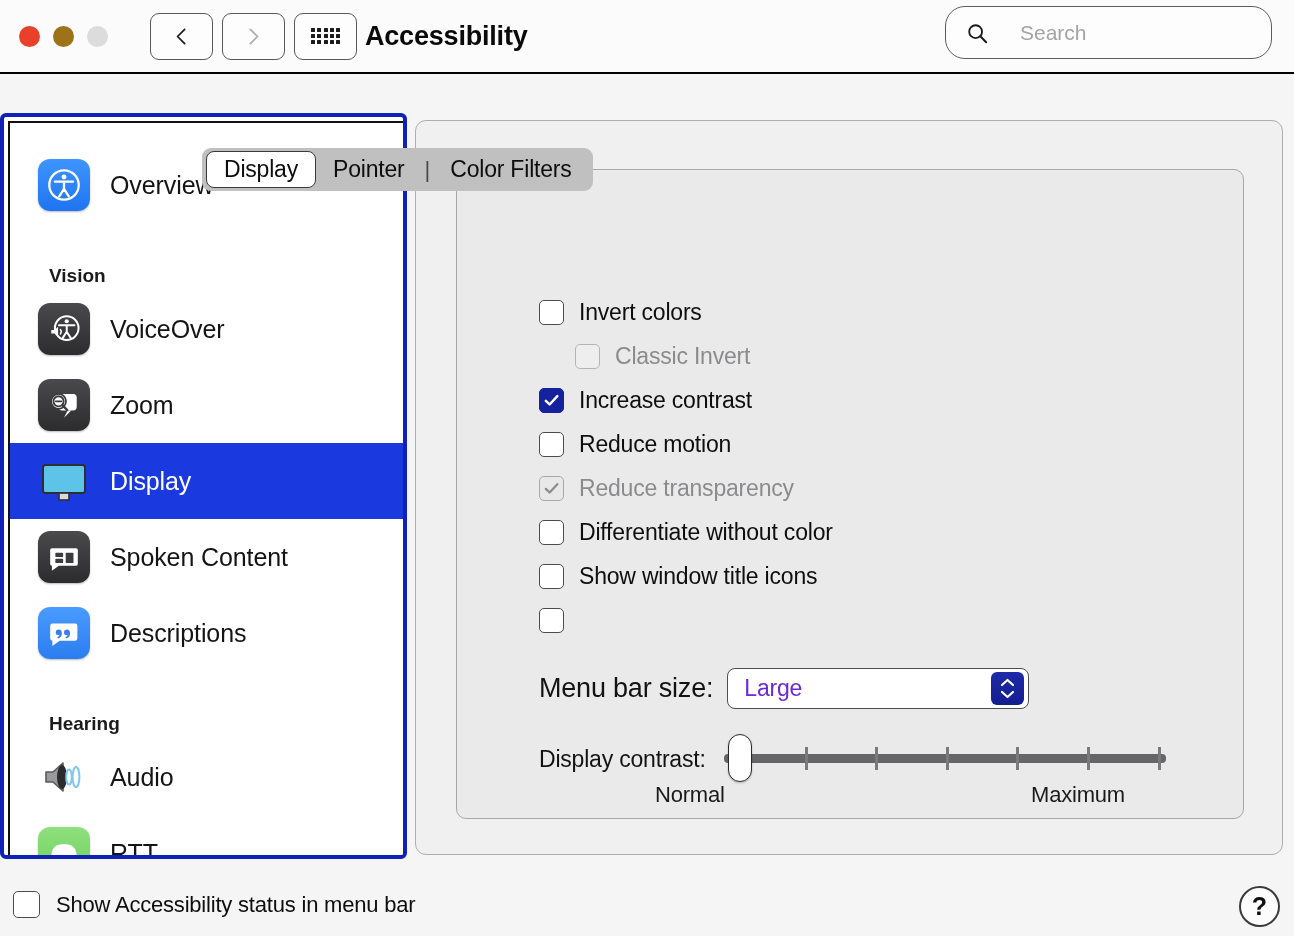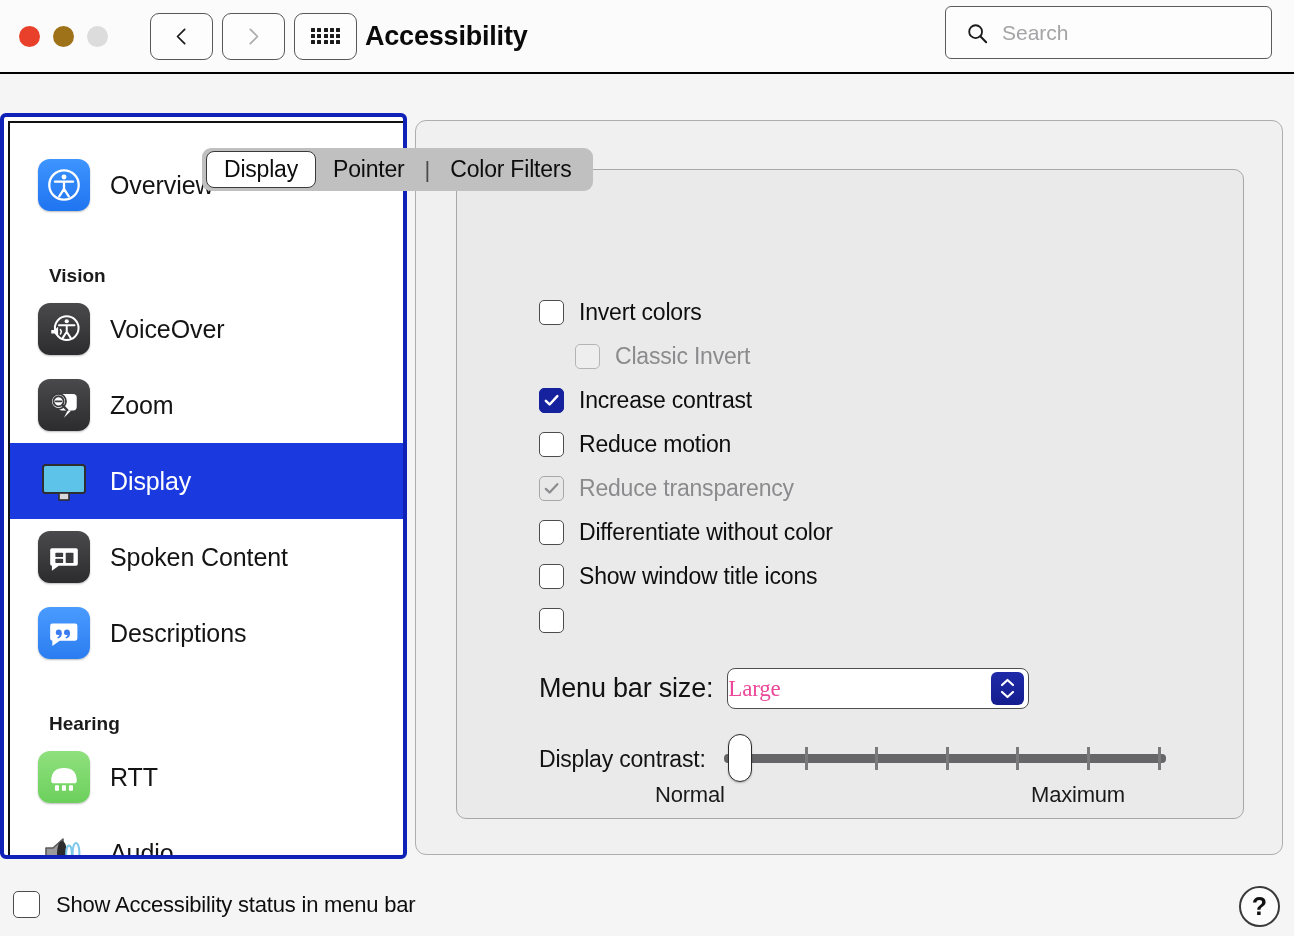--- a/index.html
+++ b/index.html
@@ -42,23 +42,23 @@
   .win-title {
     margin-left: 8px;
     font-size: 27px; font-weight: 700; color: #0a0a0a;
     letter-spacing: -0.2px;
   }
 
   .search-wrap {
     position: absolute; right: 22px; top: 6px;
     width: 327px; height: 53px;
     border: 1.6px solid #5c5c5e;
-    border-radius: 6px;
+    border-radius: 20px;
     background: #fdfdfd;
-    display: flex; align-items: center;
+    display: flex; align-items: center; gap: 18px;
   }
   .search-ico { margin-left: 20px; width: 22px; height: 22px; flex: none; }
   .search-input {
     flex: 1; border: none; outline: none; background: transparent;
     font-family: inherit; font-size: 21px; color: #1a1a1a;
     margin-left: 14px; margin-right: 14px;
   }
   .search-input::placeholder { color: #a4a4a6; }
 
   
@@ -172,21 +172,21 @@
   .popup-label { font-size: 27px; color: #131313; letter-spacing: -0.2px; }
   .popup {
     margin-left: 14px;
     width: 302px; height: 41px;
     border: 1.6px solid #4f4f51;
     border-radius: 8px;
     background: #ffffff;
     display: flex; align-items: center;
     position: relative;
   }
-  .popup-val { font-size: 23px; color: #ec4899; margin-left: 0; letter-spacing: -0.2px; font-family: Liberation Serif, serif; }
+  .popup-val { font-size: 23px; color: #6d28d9; margin-left: 16px; letter-spacing: -0.2px; }
   .stepper {
     position: absolute; right: 4px; top: 3px;
     width: 33px; height: 33px;
     border-radius: 6px;
     background: linear-gradient(180deg,#1f2aa8 0%,#141d8e 100%);
     display: flex; flex-direction: column; align-items: center; justify-content: center; gap: 3px;
   }
 
   
   .slider-row { position: absolute; left: 82px; top: 572px; display: flex; align-items: center; }
@@ -377,42 +377,42 @@
         </div>
         <span class="sb-label">Descriptions</span>
       </div>
 
       <div class="sb-spacer"></div>
 
       <div class="sb-header">Hearing</div>
 
       <div class="sb-row">
         <div class="sb-icon">
+          <svg width="52" height="52" viewBox="0 0 52 52">
+            <path d="M8 21 L15 21 L25 12 L25 40 L15 31 L8 31 Z" fill="#9a9a9c" stroke="#5a5a5c" stroke-width="1.6" stroke-linejoin="round"></path>
+            <ellipse cx="24" cy="26" rx="5" ry="12" fill="#2c2c2e"></ellipse>
+            <ellipse cx="31" cy="26" rx="2.8" ry="7.5" fill="none" stroke="#7ec8ec" stroke-width="2"></ellipse>
+            <ellipse cx="38" cy="26" rx="3.4" ry="10" fill="none" stroke="#7ec8ec" stroke-width="2"></ellipse>
+          </svg>
+        </div>
+        <span class="sb-label">Audio</span>
+      </div>
+
+      <div class="sb-row">
+        <div class="sb-icon">
           <div class="appicon ic-green">
             <svg width="40" height="40" viewBox="0 0 44 44">
               <path d="M8 26 q0 -14 14 -14 q14 0 14 14 q0 3 -3 3 h-22 q-3 0 -3 -3 z" fill="#fff"></path>
               <rect x="12" y="31" width="4.5" height="6" rx="1" fill="#fff"></rect>
               <rect x="19.7" y="31" width="4.5" height="6" rx="1" fill="#fff"></rect>
               <rect x="27.4" y="31" width="4.5" height="6" rx="1" fill="#fff"></rect>
             </svg>
           </div>
         </div>
         <span class="sb-label">RTT</span>
-      </div>
-
-      <div class="sb-row">
-        <div class="sb-icon">
-          <svg width="52" height="52" viewBox="0 0 52 52">
-            <path d="M8 21 L15 21 L25 12 L25 40 L15 31 L8 31 Z" fill="#9a9a9c" stroke="#5a5a5c" stroke-width="1.6" stroke-linejoin="round"></path>
-            <ellipse cx="24" cy="26" rx="5" ry="12" fill="#2c2c2e"></ellipse>
-            <ellipse cx="31" cy="26" rx="2.8" ry="7.5" fill="none" stroke="#7ec8ec" stroke-width="2"></ellipse>
-            <ellipse cx="38" cy="26" rx="3.4" ry="10" fill="none" stroke="#7ec8ec" stroke-width="2"></ellipse>
-          </svg>
-        </div>
-        <span class="sb-label">Audio</span>
       </div>
 
     </div>
   </div>
 </div>
 
 <div class="main-panel">
 
   <div class="group-box">
 

